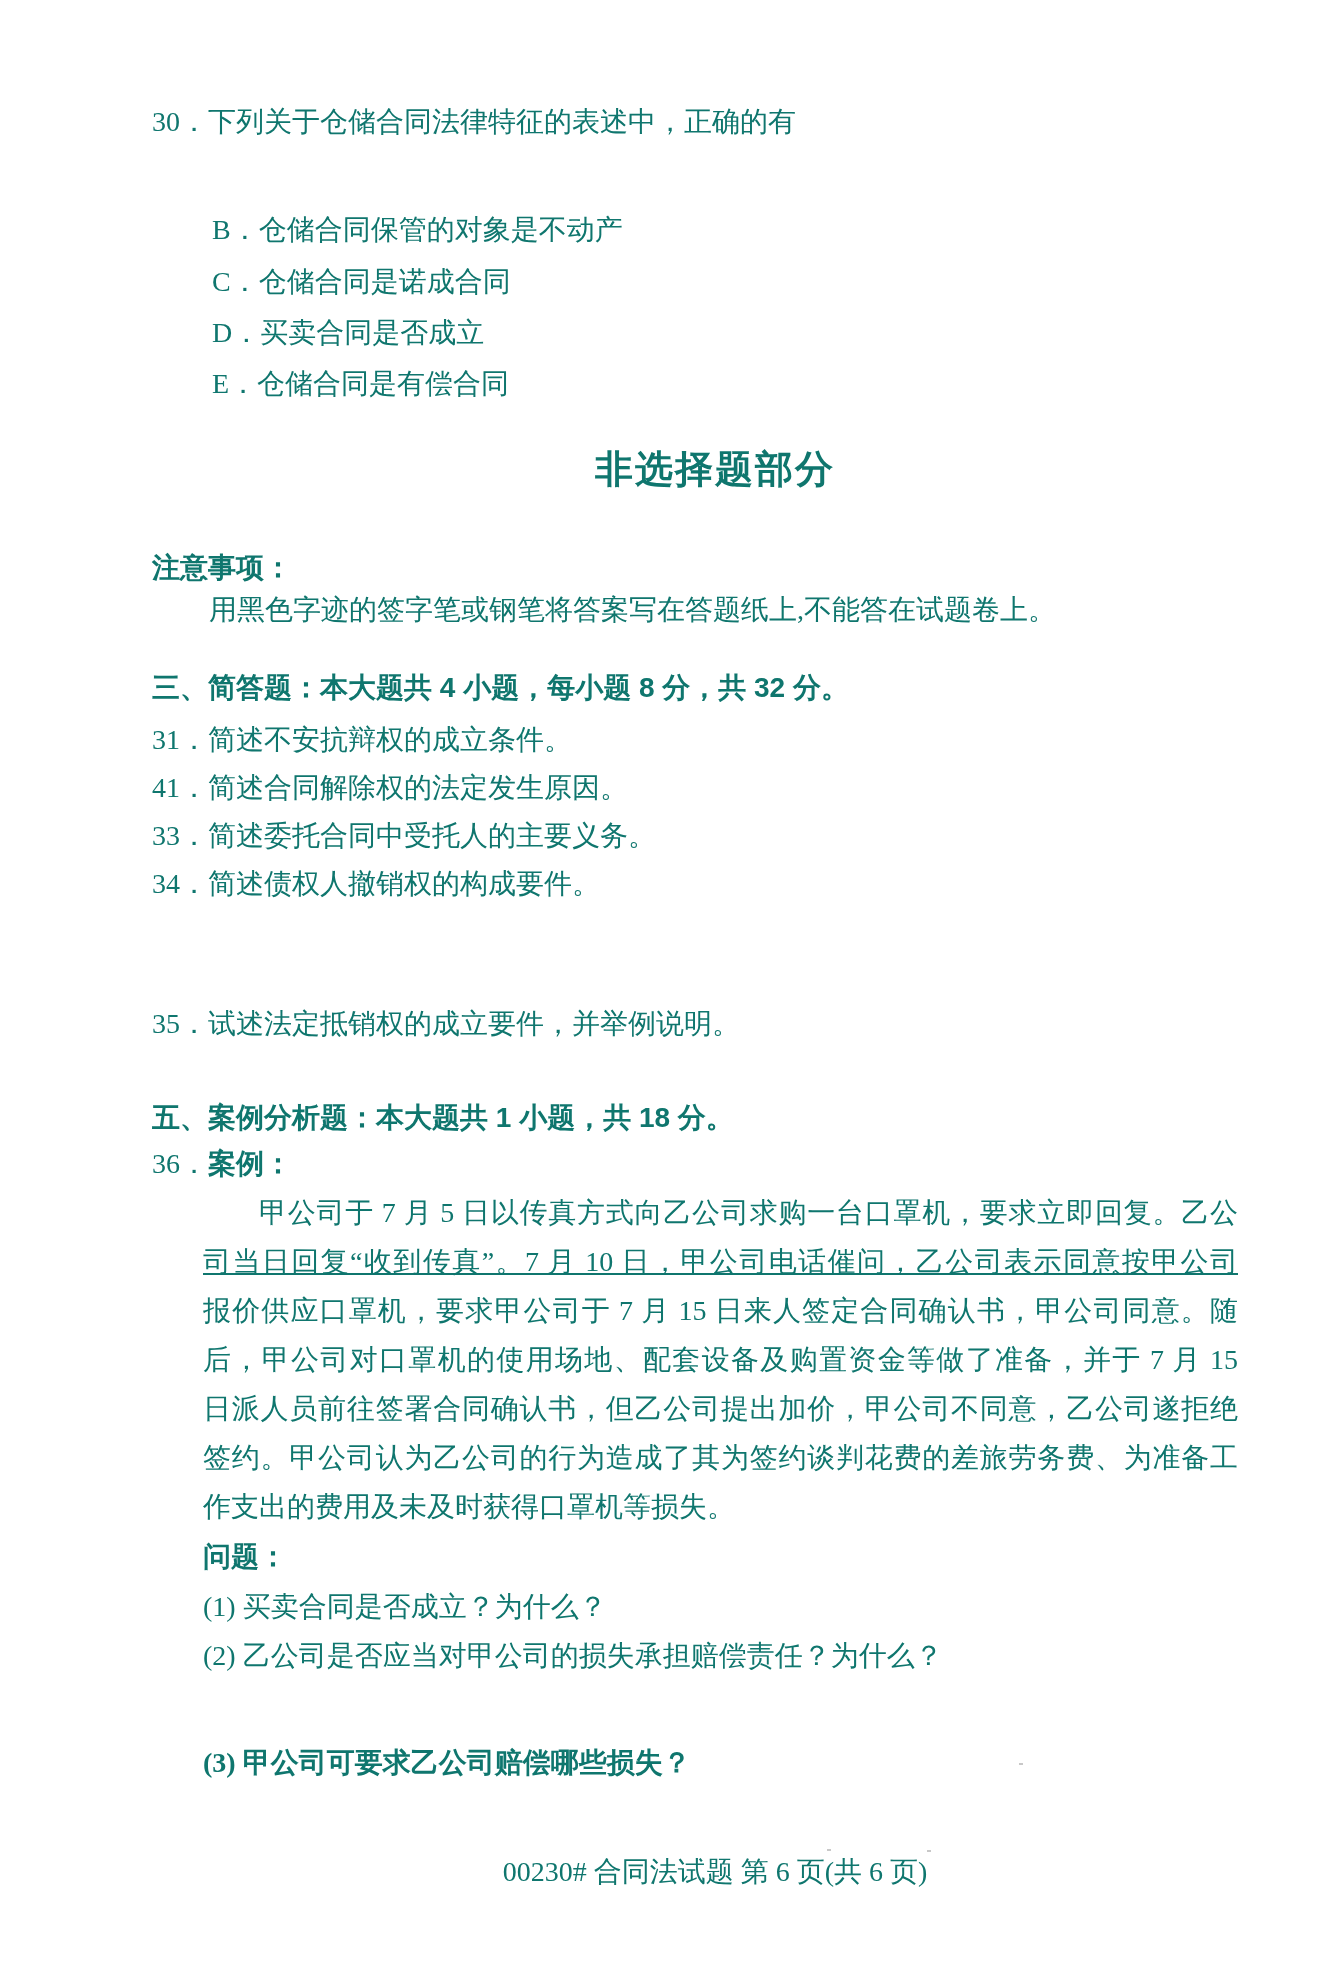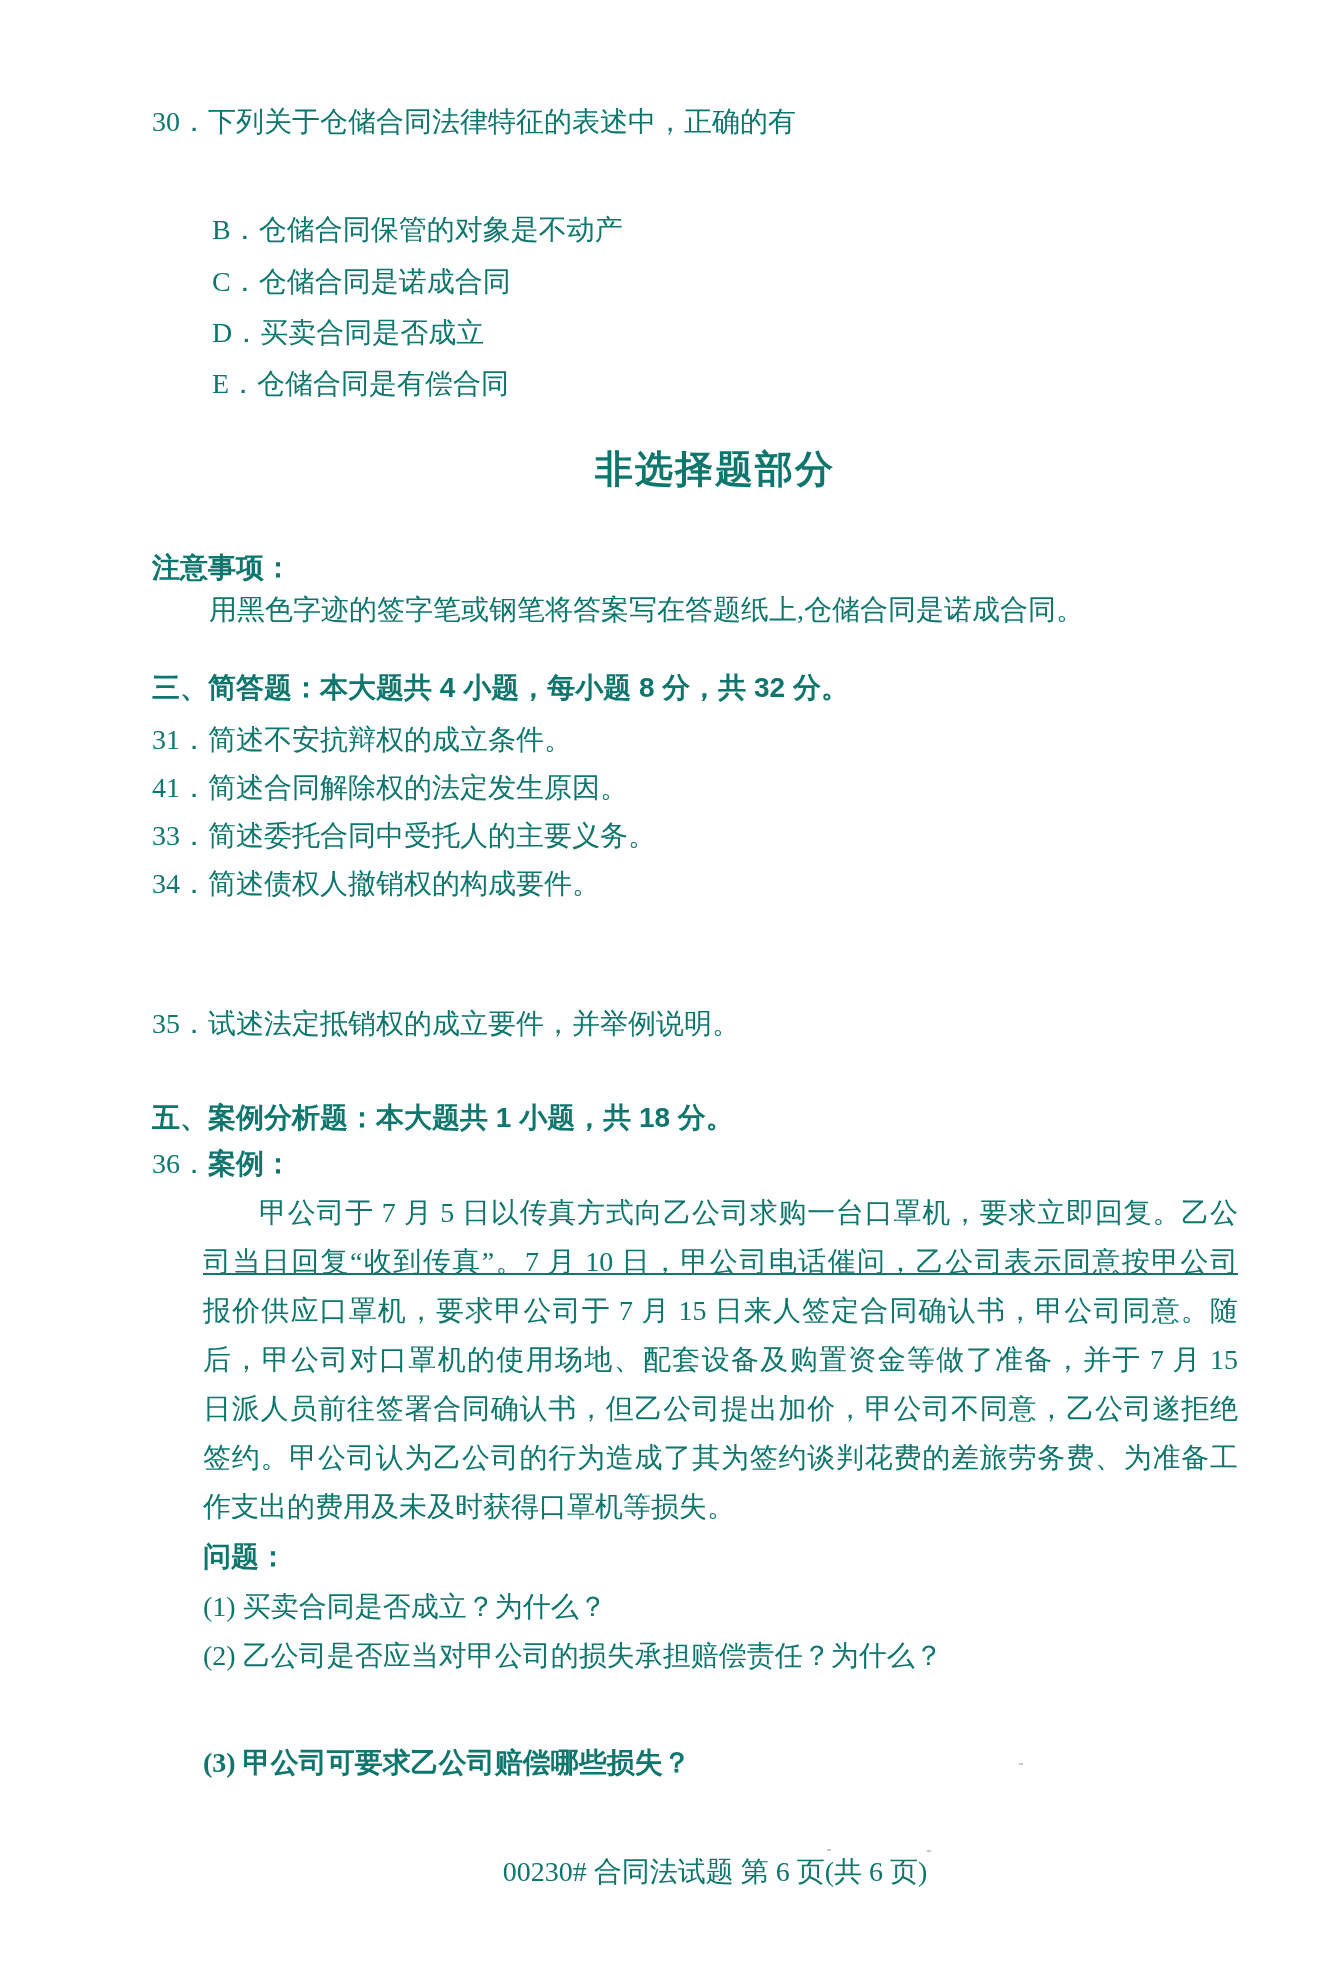--- a/index.html
+++ b/index.html
@@ -45,21 +45,21 @@
   <div class="line serif" style="left:152px;top:106px;"><span>30．</span><span>下列关于仓储合同法律特征的表述中，正确的有</span></div>
 
   <div class="line serif" style="left:212px;top:214px;"><span>B．</span><span>仓储合同保管的对象是不动产</span></div>
   <div class="line serif" style="left:212px;top:266px;"><span>C．</span><span>仓储合同是诺成合同</span></div>
   <div class="line serif" style="left:212px;top:317px;"><span>D．</span><span>买卖合同是否成立</span></div>
   <div class="line serif" style="left:212px;top:368px;"><span>E．</span><span>仓储合同是有偿合同</span></div>
 
   <div class="doc-title">非选择题部分</div>
 
   <div class="line hei" style="left:152px;top:552px;">注意事项：</div>
-  <div class="line serif" style="left:209px;top:594px;">用黑色字迹的签字笔或钢笔将答案写在答题纸上,仓储合同是诺成合同。</div>
+  <div class="line serif" style="left:209px;top:594px;">用黑色字迹的签字笔或钢笔将答案写在答题纸上,不能答在试题卷上。</div>
 
   <div class="line hei" style="left:152px;top:672px;">三、简答题：本大题共 4 小题，每小题 8 分，共 32 分。</div>
   <div class="line serif" style="left:152px;top:724px;">31．简述不安抗辩权的成立条件。</div>
   <div class="line serif" style="left:152px;top:772px;">41．简述合同解除权的法定发生原因。</div>
   <div class="line serif" style="left:152px;top:820px;">33．简述委托合同中受托人的主要义务。</div>
   <div class="line serif" style="left:152px;top:868px;">34．简述债权人撤销权的构成要件。</div>
 
   <div class="line serif" style="left:152px;top:1008px;">35．试述法定抵销权的成立要件，并举例说明。</div>
 
   <div class="line hei" style="left:152px;top:1102px;">五、案例分析题：本大题共 1 小题，共 18 分。</div>

